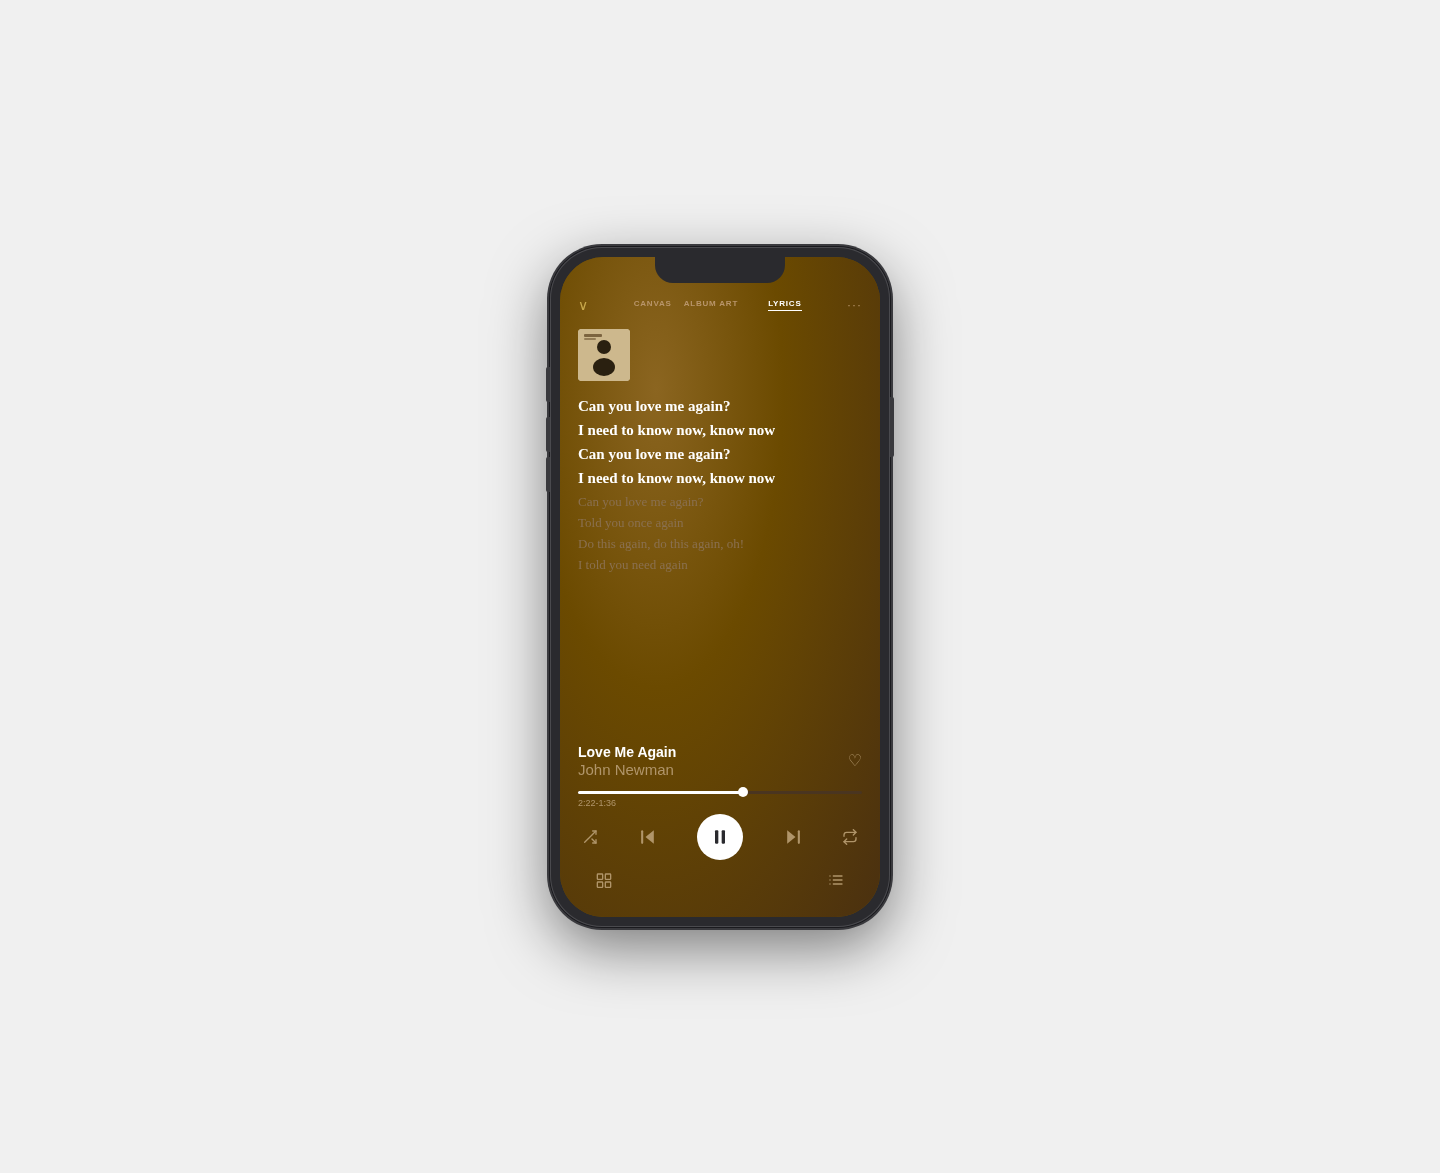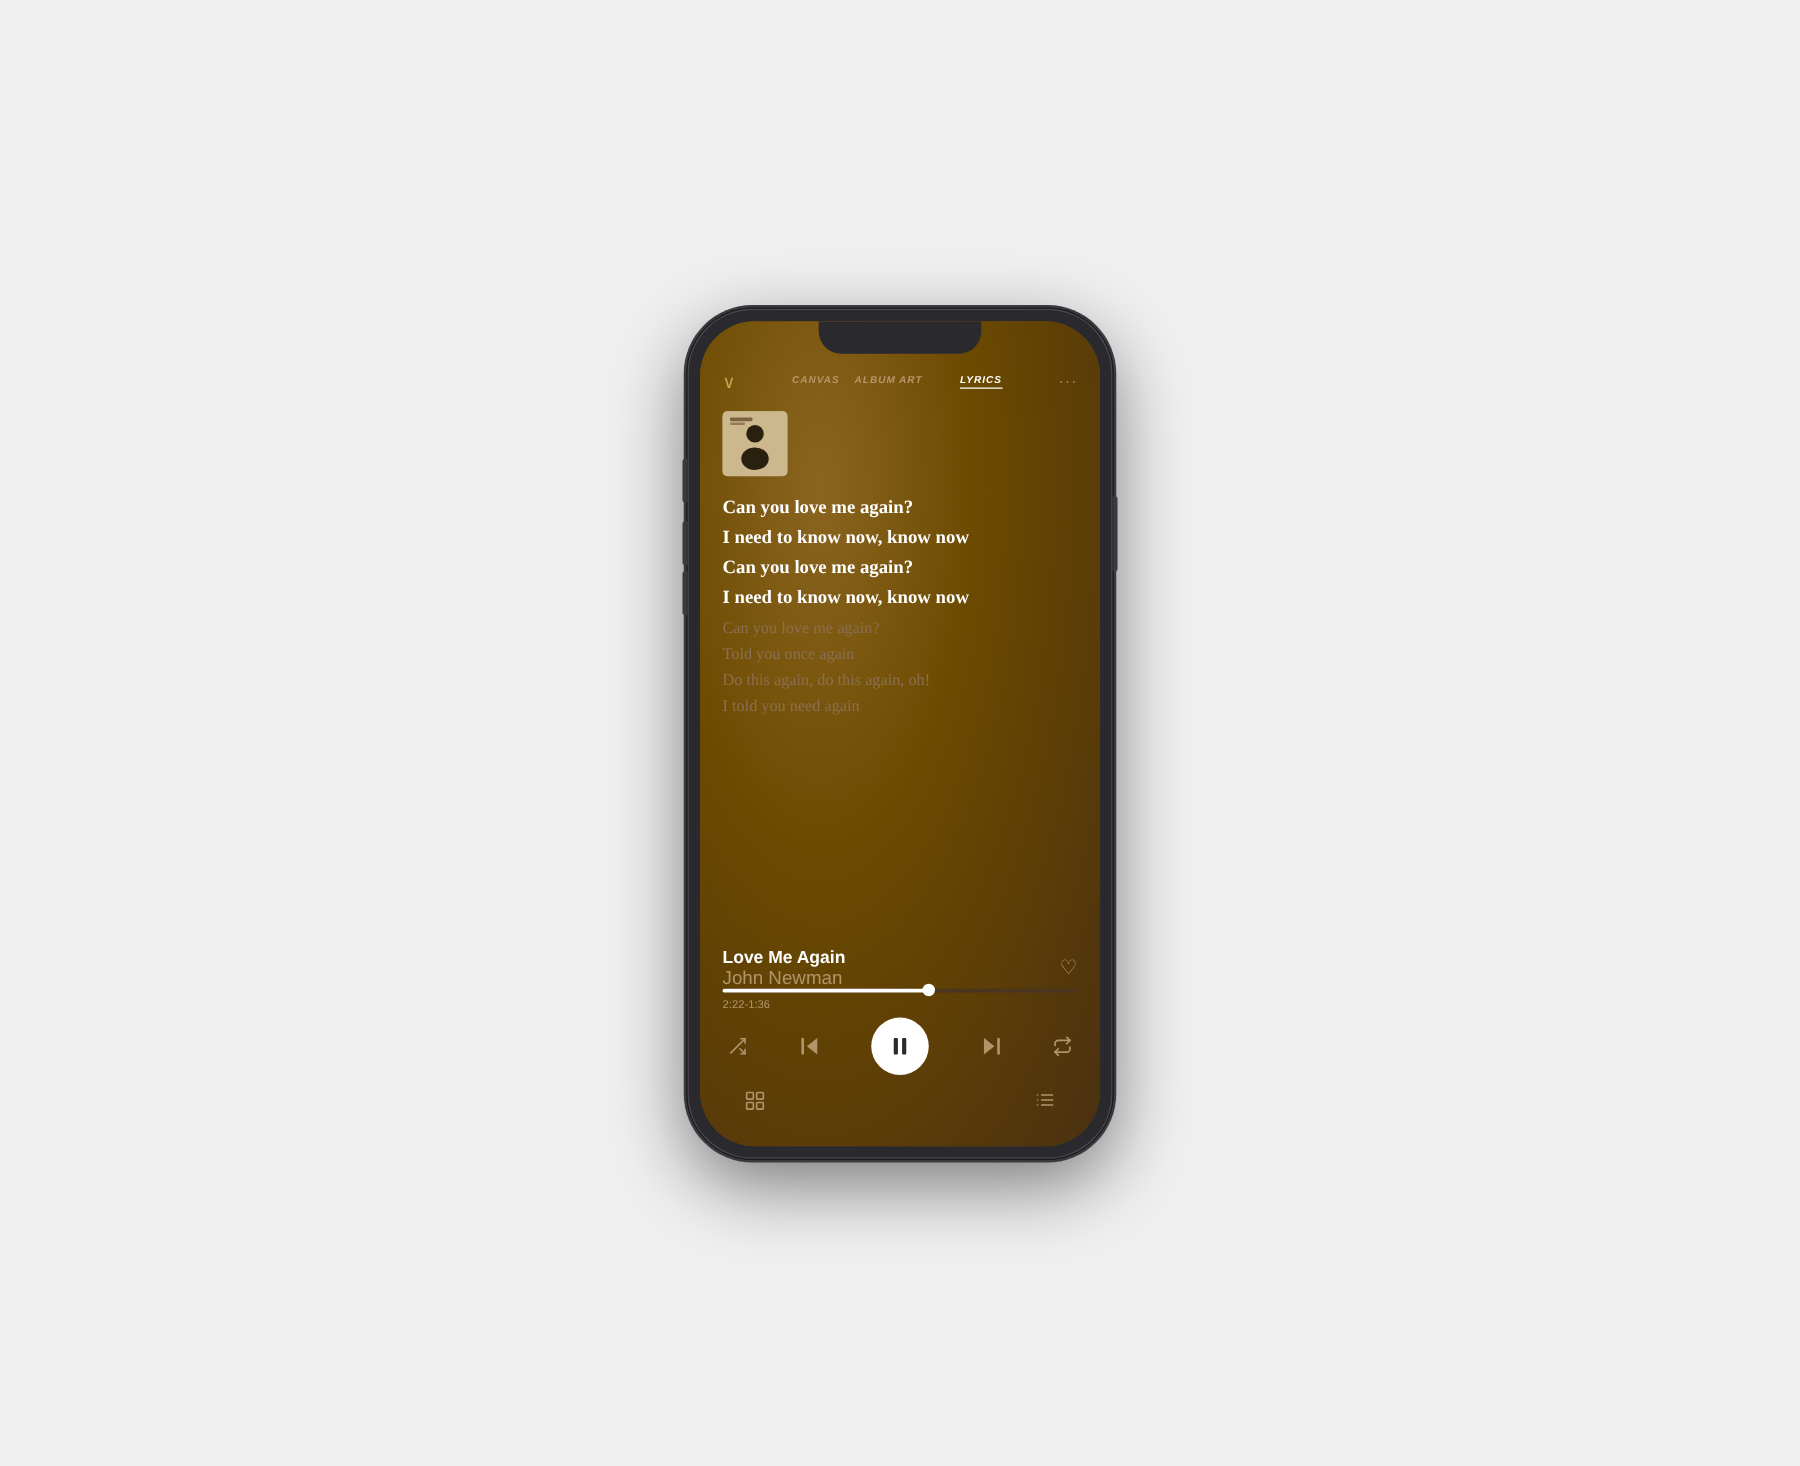--- a/index.html
+++ b/index.html
@@ -104,21 +104,20 @@
     }
 
     .nav-tab {
       color: #b8956a;
       font-size: 8px;
       font-weight: 600;
       letter-spacing: 0.8px;
       text-transform: uppercase;
       cursor: pointer;
       padding-bottom: 2px;
-      font-style: italic;
     }
 
     .nav-tab.active {
       color: #ffffff;
       border-bottom: 1.5px solid #ffffff;
       margin-left: 18px;
     }
 
     .nav-more {
       color: #b8956a;
@@ -182,21 +181,21 @@
 
     
     .player-bottom {
       padding: 10px 18px 12px 18px;
     }
 
     .track-info {
       display: flex;
       align-items: center;
       justify-content: space-between;
-      margin-bottom: 0;
+      margin-bottom: 13px;
     }
 
     .track-details {}
 
     .track-title {
       color: #ffffff;
       font-size: 14px;
       font-weight: 700;
     }
 

